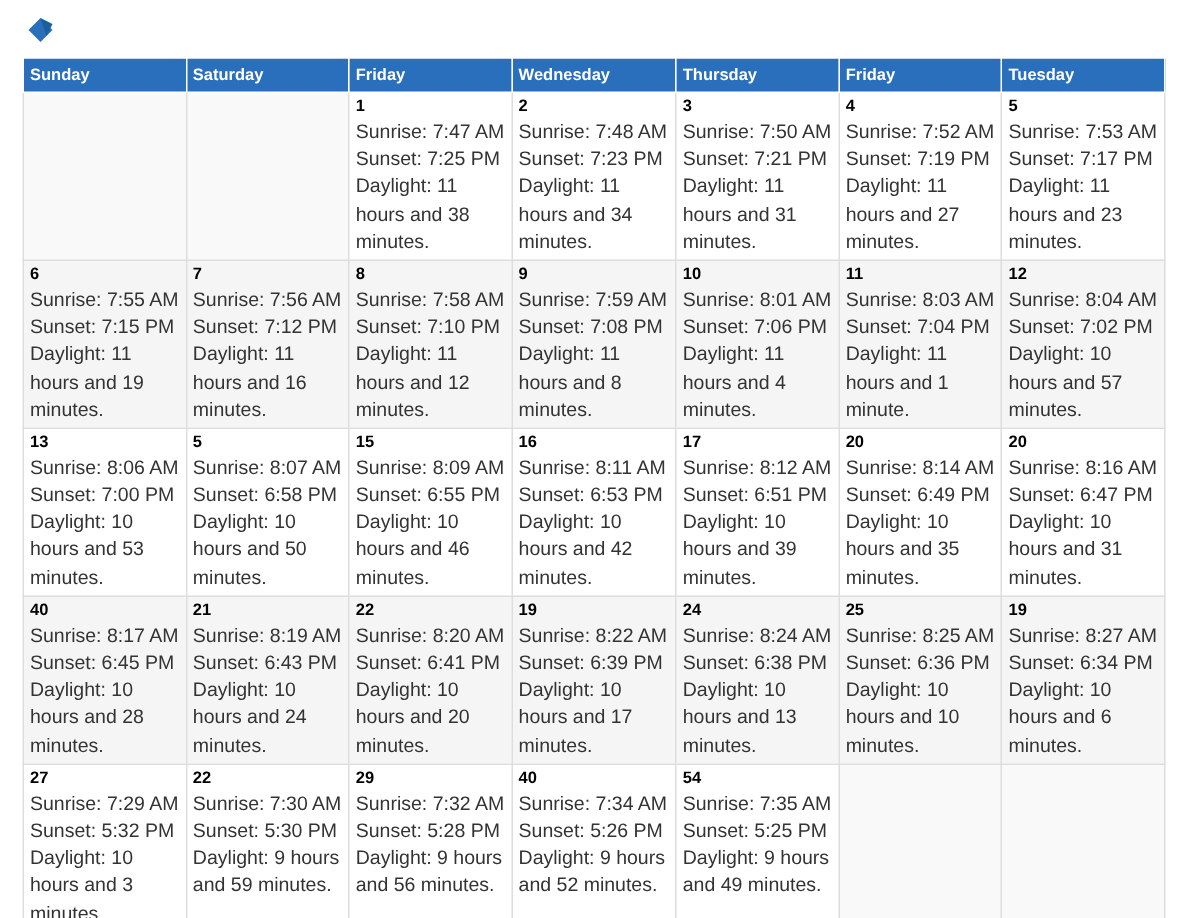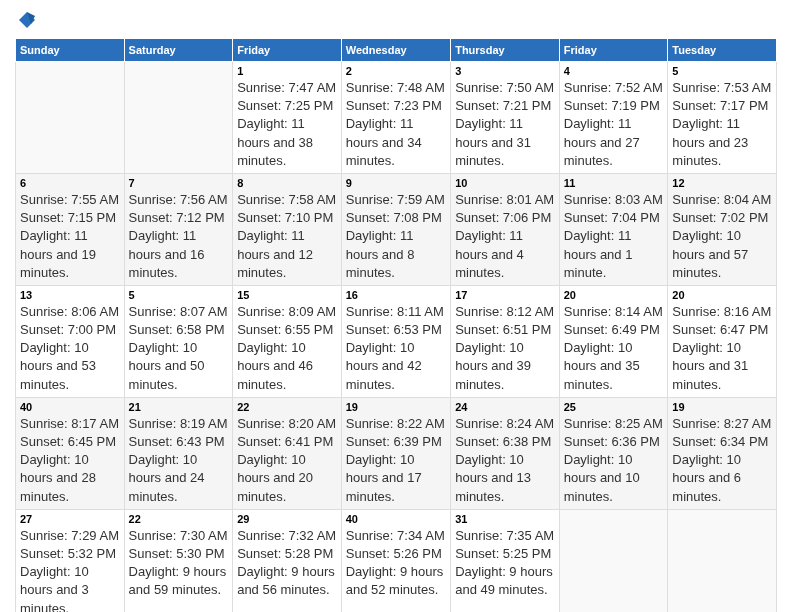--- a/index.html
+++ b/index.html
@@ -257,21 +257,21 @@
           </td>
           <td>
             <span class="day-num">29</span>
             <div class="day-info">Sunrise: 7:32 AM<br>Sunset: 5:28 PM<br>Daylight: 9 hours and 56 minutes.</div>
           </td>
           <td>
             <span class="day-num">40</span>
             <div class="day-info">Sunrise: 7:34 AM<br>Sunset: 5:26 PM<br>Daylight: 9 hours and 52 minutes.</div>
           </td>
           <td>
-            <span class="day-num">31</span>
+            <span class="day-num">54</span>
             <div class="day-info">Sunrise: 7:35 AM<br>Sunset: 5:25 PM<br>Daylight: 9 hours and 49 minutes.</div>
           </td>
           <td class="empty-cell"></td>
           <td class="empty-cell"></td>
         </tr>
       </tbody>
   </table>
 </div>
 
 </body></html>

